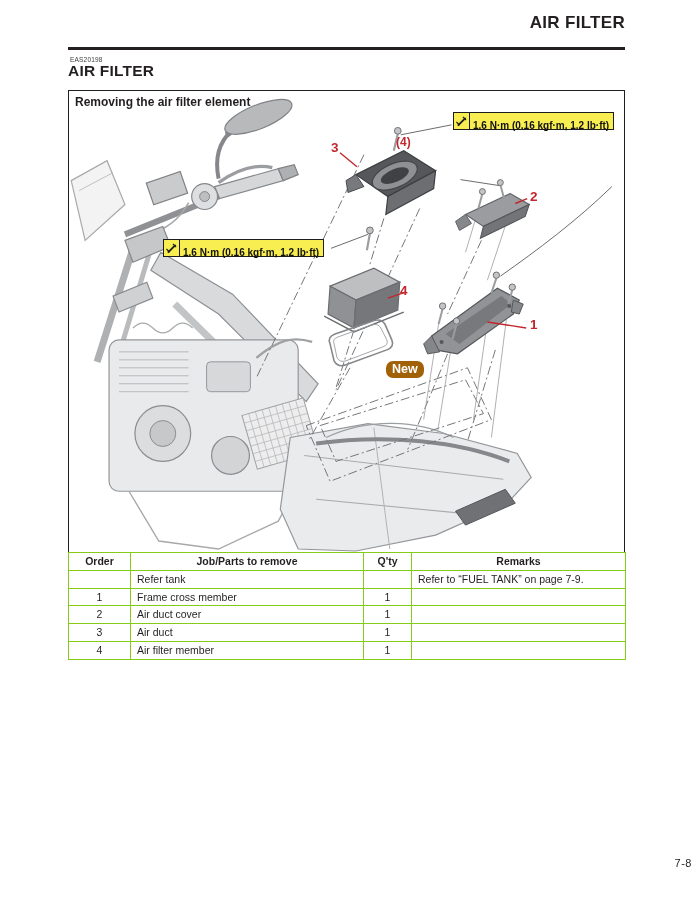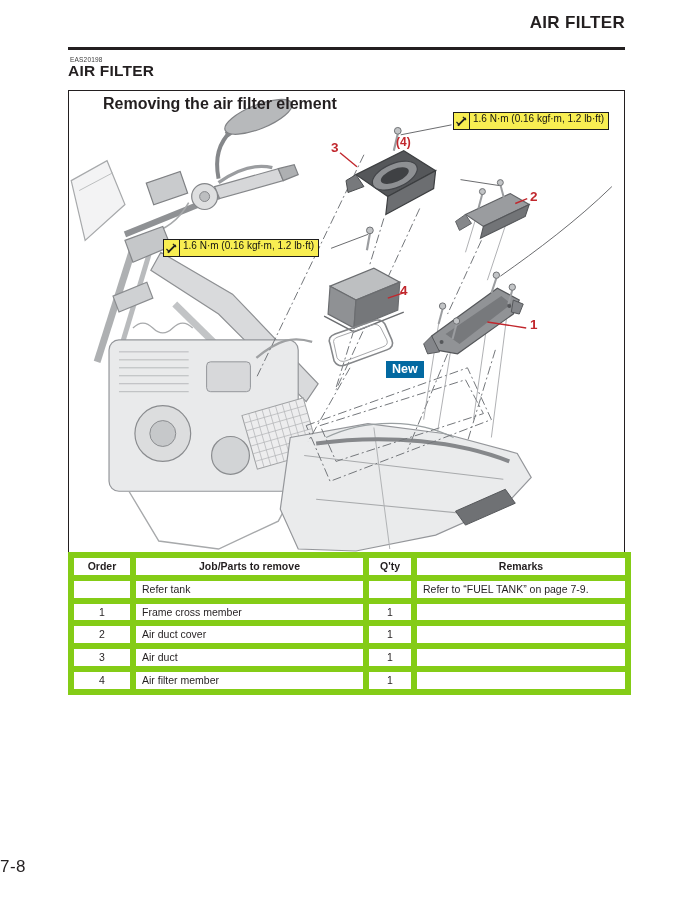--- a/index.html
+++ b/index.html
@@ -20,69 +20,69 @@
   }
   .section-title {
     position:absolute; left:68px; top:62px; margin:0;
     font-size:15.5px; font-weight:bold; letter-spacing:.2px;
   }
   .figure-box {
     position:absolute; left:68px; top:90px; width:557px; height:463px;
     border:1.5px solid #231f20; box-sizing:border-box; background:#fff;
   }
   .figure-title {
-    position:absolute; left:6px; top:4px; font-size:16px; font-weight:bold; z-index:5;margin-left:28px;
+    position:absolute; left:6px; top:4px; font-size:12px; font-weight:bold; z-index:5;
   }
   svg.diagram { position:absolute; left:0; top:0; width:100%; height:100%; z-index:1; }
 
   .torque {
     position:absolute; z-index:6; display:flex; align-items:stretch;
     background:#f8ee52; border:1.4px solid #1d1d1d; height:18px; box-sizing:border-box;
   }
   .torque .wrench {
     width:15px; display:flex; align-items:center; justify-content:center;
     border-right:1.2px solid #1d1d1d;
   }
   .torque .t-text {
-    font-size:10px; font-weight:normal; padding:0 4px 0 3px; white-space:nowrap; color:#111;
+    font-size:10px; font-weight:bold; padding:7px 4px 0 3px; white-space:nowrap; color:#111;
   }
   #torque1 { left:384px; top:21px; }
   #torque2 { left:392px; top:71px; }
   #torque3 { left:94px;  top:148px; }
 
   .callout {
     position:absolute; z-index:6; color:#c1272d; font-weight:bold; font-size:13.5px;
   }
   #co3      { left:262px; top:49px; }
   #co4count { left:327px; top:44px; font-size:12px; }
   #co2      { left:461px; top:98px; }
   #co4      { left:331px; top:192px; }
   #co1      { left:461px; top:226px; }
 
   .new-label {
     position:absolute; z-index:6; left:317px; top:270px;
-    background:#0369a1; color:#ffffff; font-size:12.5px; font-weight:bold;
-    padding:1px 6px 2px; line-height:14px;
+    background:#a16207; color:#ffffff; font-size:12.5px; font-weight:bold;
+    padding:1px 6px 2px; line-height:14px;border-radius:7px;
   }
 
   table.parts-table {
     position:absolute; left:68px; top:552px; width:557px;
     border-collapse:collapse; table-layout:fixed;
     font-size:10.5px; color:#231f20; z-index:4; background:#fff;
   }
   .parts-table th, .parts-table td {
-    border:6px solid #84cc16; line-height:1.22; box-sizing:border-box;
+    border:1px solid #84cc16; line-height:1.22; box-sizing:border-box;
   }
   .parts-table th { font-weight:bold; text-align:center; padding:2px 2px; height:16px; }
   .parts-table td { padding:2px 6px; height:16px; vertical-align:middle; }
   .parts-table td.center { text-align:center; padding:2px 2px; }
 
   .page-number {
-    position:absolute; left:0; right:0; top:857px; text-align:left;
-    font-size:17px; letter-spacing:.5px;
+    position:absolute; left:0; right:0; top:857px; text-align:right;
+    font-size:11px; letter-spacing:.5px;
   }
 </style>
 </head>
 <body>
 
 <div>
 
   <div class="running-header">AIR FILTER</div>
   <div class="header-rule"></div>
   <div class="section-code">EAS20198</div>

